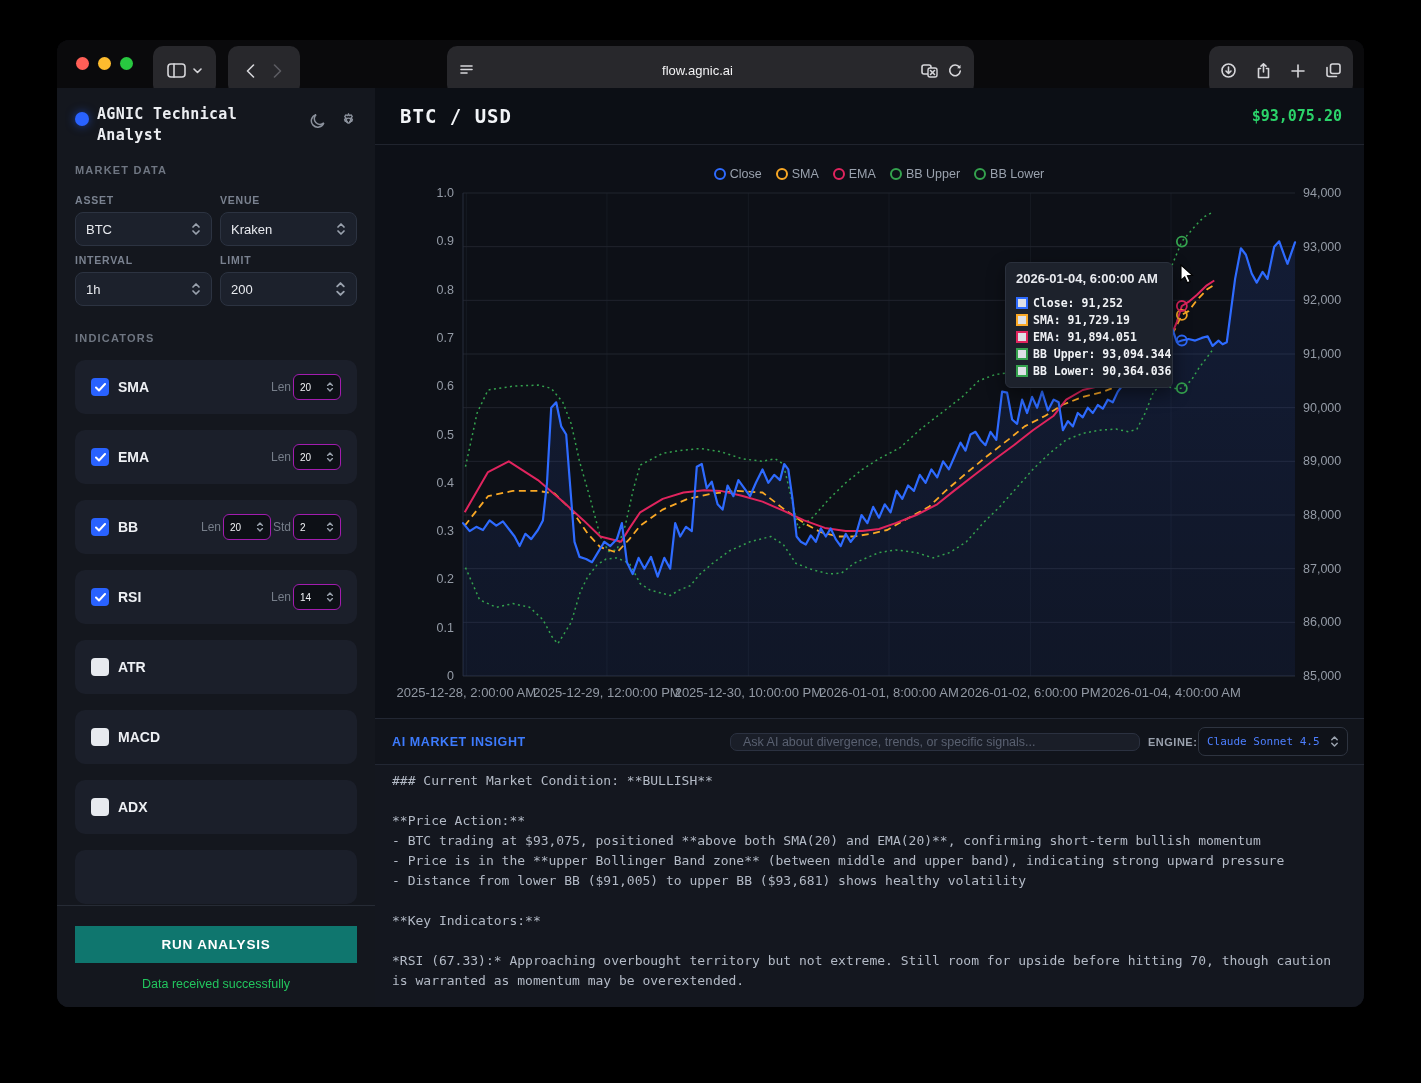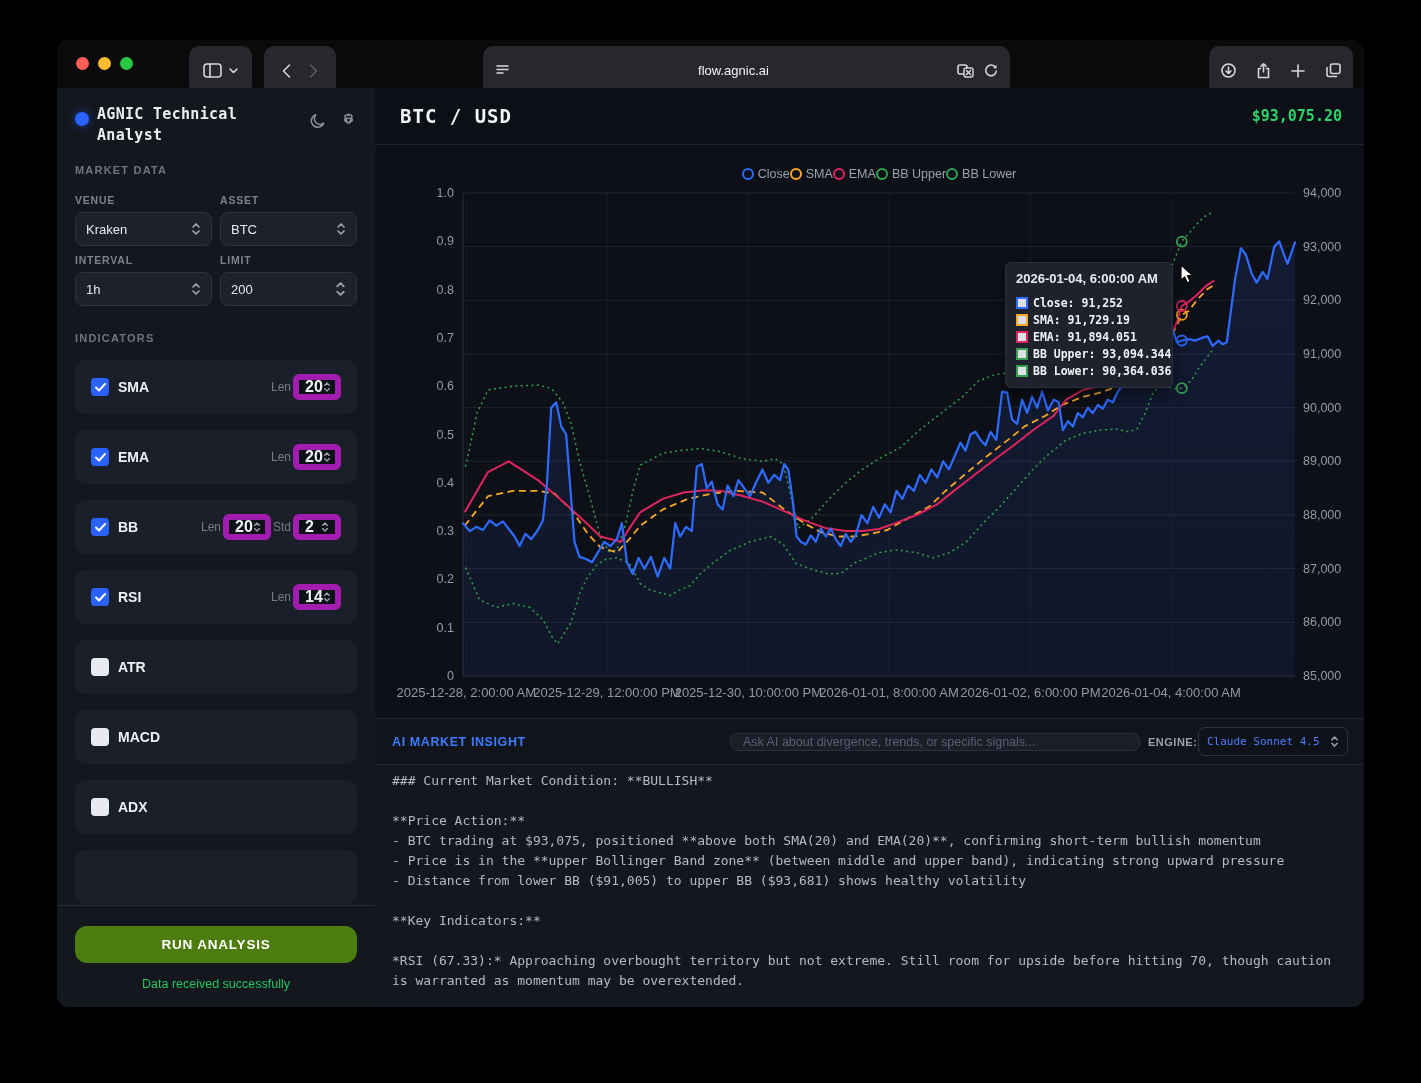--- a/index.html
+++ b/index.html
@@ -10,21 +10,21 @@
     background:#0c0f15; border-radius:12px; overflow:hidden;
     box-shadow:0 24px 70px rgba(0,0,0,.7); }
 
   
   .toolbar { position:relative; height:48px; background:#0a0a0c; }
   .traffic { position:absolute; top:17px; width:13px; height:13px; border-radius:50%; }
   .t-red { left:19px; background:#ff5f57; }
   .t-yellow { left:41px; background:#febc2e; }
   .t-green { left:63px; background:#28c840; }
   .pill { position:absolute; top:6px; height:49px; background:#28282c; border-radius:10px;
-    display:flex; align-items:center; justify-content:center;margin-left:36px; }
+    display:flex; align-items:center; justify-content:center; }
   .pill svg { display:block; }
   .tb-ic { stroke:#d6d6da; fill:none; stroke-width:1.6; stroke-linecap:round; stroke-linejoin:round; }
   .tb-ic.dim { stroke:#5c5c62; }
   .urlbar { left:390px; width:527px; justify-content:space-between; padding:0 12px; }
   .url-host { color:#f2f2f4; font-size:13px; }
   .url-side { display:flex; align-items:center; gap:10px; }
 
   
   .content { display:flex; height:919px; }
   .sidebar { width:318px; background:#14171e; display:flex; flex-direction:column; position:relative; }
@@ -51,42 +51,42 @@
   .card { height:54px; background:#1b1f2a; border-radius:10px; margin-top:16px;
     display:flex; align-items:center; padding:0 16px; }
   .cb { width:18px; height:18px; border-radius:4px; flex:none; display:flex; align-items:center; justify-content:center; }
   .cb.on { background:#2962ff; }
   .cb.off { background:#e8eaef; }
   .cb svg { display:none; }
   .cb.on svg { display:block; }
   .ind-name { color:#eef0f4; font-size:14px; font-weight:bold; margin-left:9px; }
   .ind-params { margin-left:auto; display:flex; align-items:center; gap:2px; }
   .p-name { color:#767d89; font-size:12px; }
-  .p-box { width:48px; height:26px; background:#0d1016; border:6px solid #a21caf; border-radius:6px;
-    display:flex; align-items:center; padding:0 6px; color:#f0f2f5; font-size:16px; font-weight:bold; }
+  .p-box { width:48px; height:26px; background:#0d1016; border:1px solid #a21caf; border-radius:6px;
+    display:flex; align-items:center; padding:0 6px; color:#f0f2f5; font-size:10px; font-weight:normal; }
   .p-box .val { flex:1; }
   .card.partial { height:54px; }
   .sb-bottom { position:absolute; left:0; right:0; bottom:0; height:102px;
     border-top:1px solid #262b35; background:#14171e; padding:20px 18px 0; }
-  .run-btn { width:100%; height:37px; background:#4d7c0f; border:none; border-radius:12px;
+  .run-btn { width:100%; height:37px; background:#0f766e; border:none; border-radius:0;
     color:#fff; font-weight:bold; font-size:13.5px; letter-spacing:.8px; cursor:pointer;
     font-family:"Liberation Sans", sans-serif; }
   .sb-status { text-align:center; color:#22c55e; font-size:12.5px; margin-top:14px; }
 
   
   .m-head { height:57px; border-bottom:1px solid #20242e; display:flex; align-items:center;
     padding:0 22px 0 25px; background:#0c0f15; }
   .pair { font-family:"DejaVu Sans Mono", monospace; font-weight:bold; font-size:19px;
     color:#f2f4f7; letter-spacing:1px; }
   .price { margin-left:auto; font-family:"DejaVu Sans Mono", monospace; font-weight:bold;
     font-size:15px; color:#2bd46a; }
 
   
   .chart-wrap { position:relative; height:573px; background:#0d1017; }
-  .legend { position:absolute; left:88px; width:832px; top:22px; display:flex; 
+  .legend { position:absolute; left:88px; width:832px; top:22px; display:flex; gap:14px;
     justify-content:center; pointer-events:none; }
   .lg-item { display:flex; align-items:center; gap:4px; color:#9aa2ae; font-size:12.5px; }
   .lg-ring { width:12px; height:12px; border-radius:50%; border:2.5px solid; flex:none; }
   .xlabels { position:absolute; left:0; top:540px; width:100%; height:20px; pointer-events:none; }
   .xlab { position:absolute; transform:translateX(-50%); color:#9299a4; font-size:13px; white-space:nowrap; }
   .tooltip { position:absolute; left:630px; top:117px; width:168px; background:#1d222c;
     border:1px solid #2a303c; border-radius:6px; padding:8px 10px 9px;
     box-shadow:0 6px 18px rgba(0,0,0,.45); }
   .tt-title { color:#e8eaef; font-size:13px; font-weight:bold; margin-bottom:10px; }
   .tt-row { display:flex; align-items:center; gap:5px; margin-top:3px; }
@@ -191,32 +191,32 @@
             </svg>
             <svg width="17" height="17" viewBox="0 0 24 24">
               <path fill="none" stroke="#8b919c" stroke-width="1.8" stroke-linejoin="round" d="M12 8.6 a3.4 3.4 0 1 0 0 6.8 a3.4 3.4 0 1 0 0 -6.8 M12 2.5 l1 2.6 l2.8 -1 l1.6 2.3 l-1.9 2.1 l2.1 2 l-0.9 2.7 l-2.9 -0.2 l-0.7 2.8 h-2.2 l-0.7 -2.8 l-2.9 0.2 l-0.9 -2.7 l2.1 -2 l-1.9 -2.1 l1.6 -2.3 l2.8 1 z"></path>
             </svg>
           </div>
         </div>
 
         <div class="sec-label sec-md">MARKET DATA</div>
         <div class="field-grid">
           <div>
+            <div class="f-label">ASSET</div>
+            <div class="f-box">
+              <span class="val">BTC</span>
+              <svg class="updown" width="10" height="14" viewBox="0 0 10 14">
+                  <path d="M2 5 L5 2 L8 5 M2 9 L5 12 L8 9"></path>
+                </svg>
+            </div>
+          </div>
+          <div>
             <div class="f-label">VENUE</div>
             <div class="f-box">
               <span class="val">Kraken</span>
-              <svg class="updown" width="10" height="14" viewBox="0 0 10 14">
-                  <path d="M2 5 L5 2 L8 5 M2 9 L5 12 L8 9"></path>
-                </svg>
-            </div>
-          </div>
-          <div>
-            <div class="f-label">ASSET</div>
-            <div class="f-box">
-              <span class="val">BTC</span>
               <svg class="updown" width="10" height="14" viewBox="0 0 10 14">
                   <path d="M2 5 L5 2 L8 5 M2 9 L5 12 L8 9"></path>
                 </svg>
             </div>
           </div>
           <div>
             <div class="f-label">INTERVAL</div>
             <div class="f-box">
               <span class="val">1h</span>
               <svg class="updown" width="10" height="14" viewBox="0 0 10 14">

